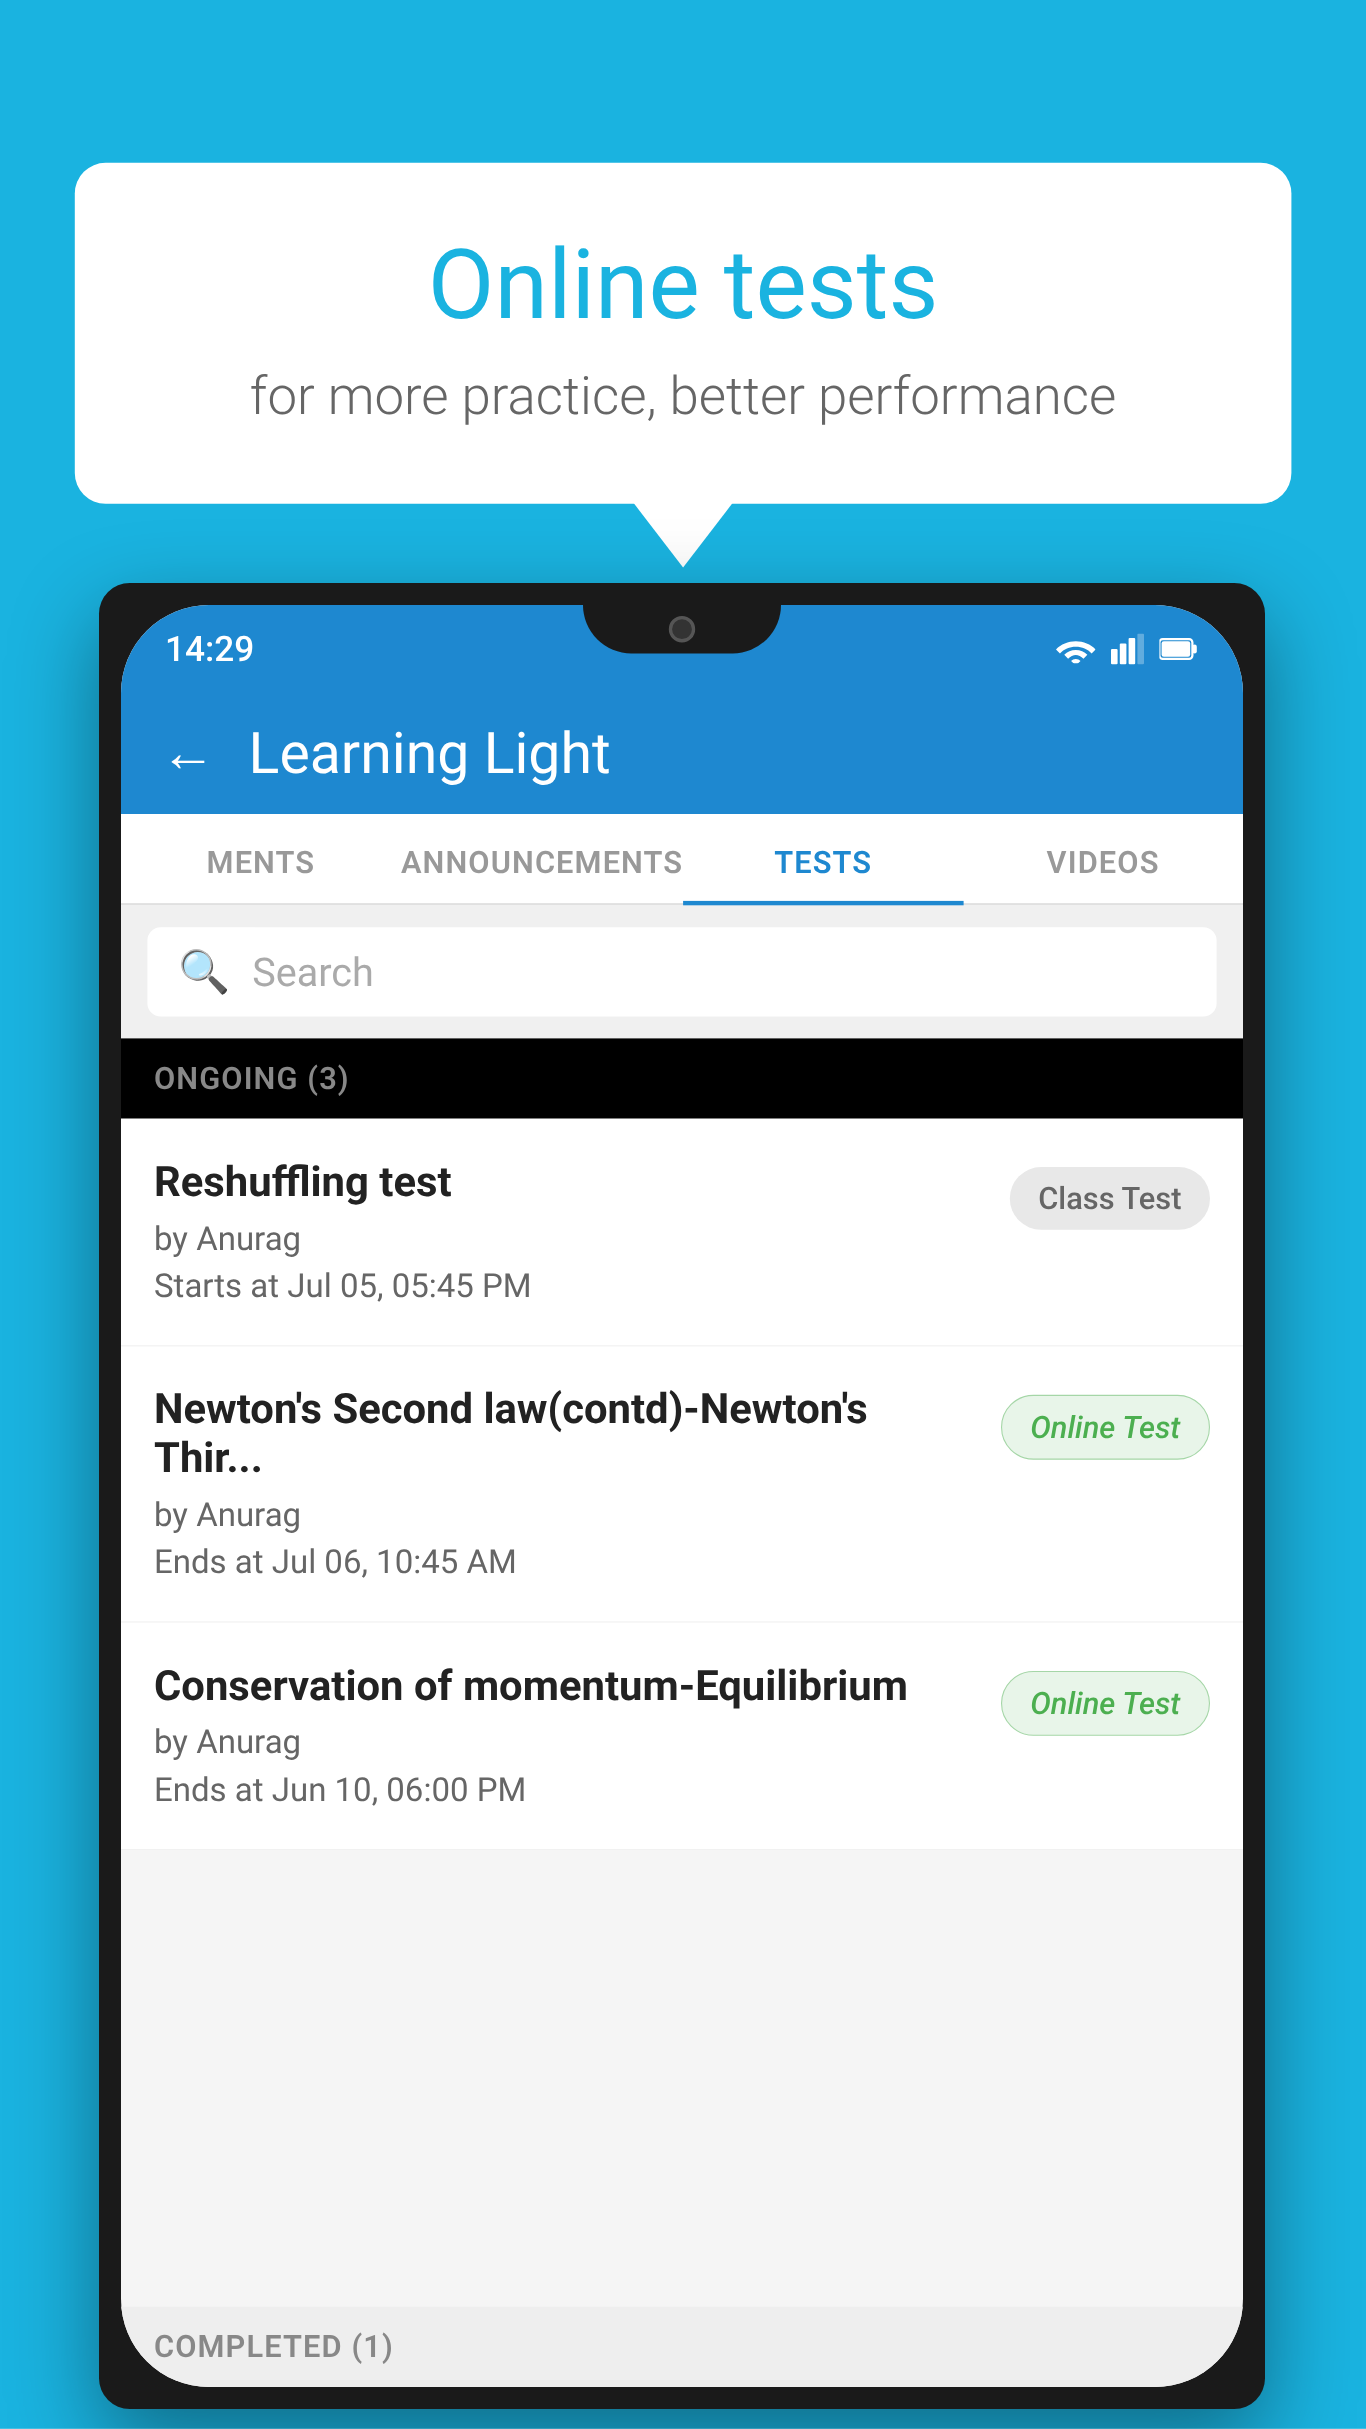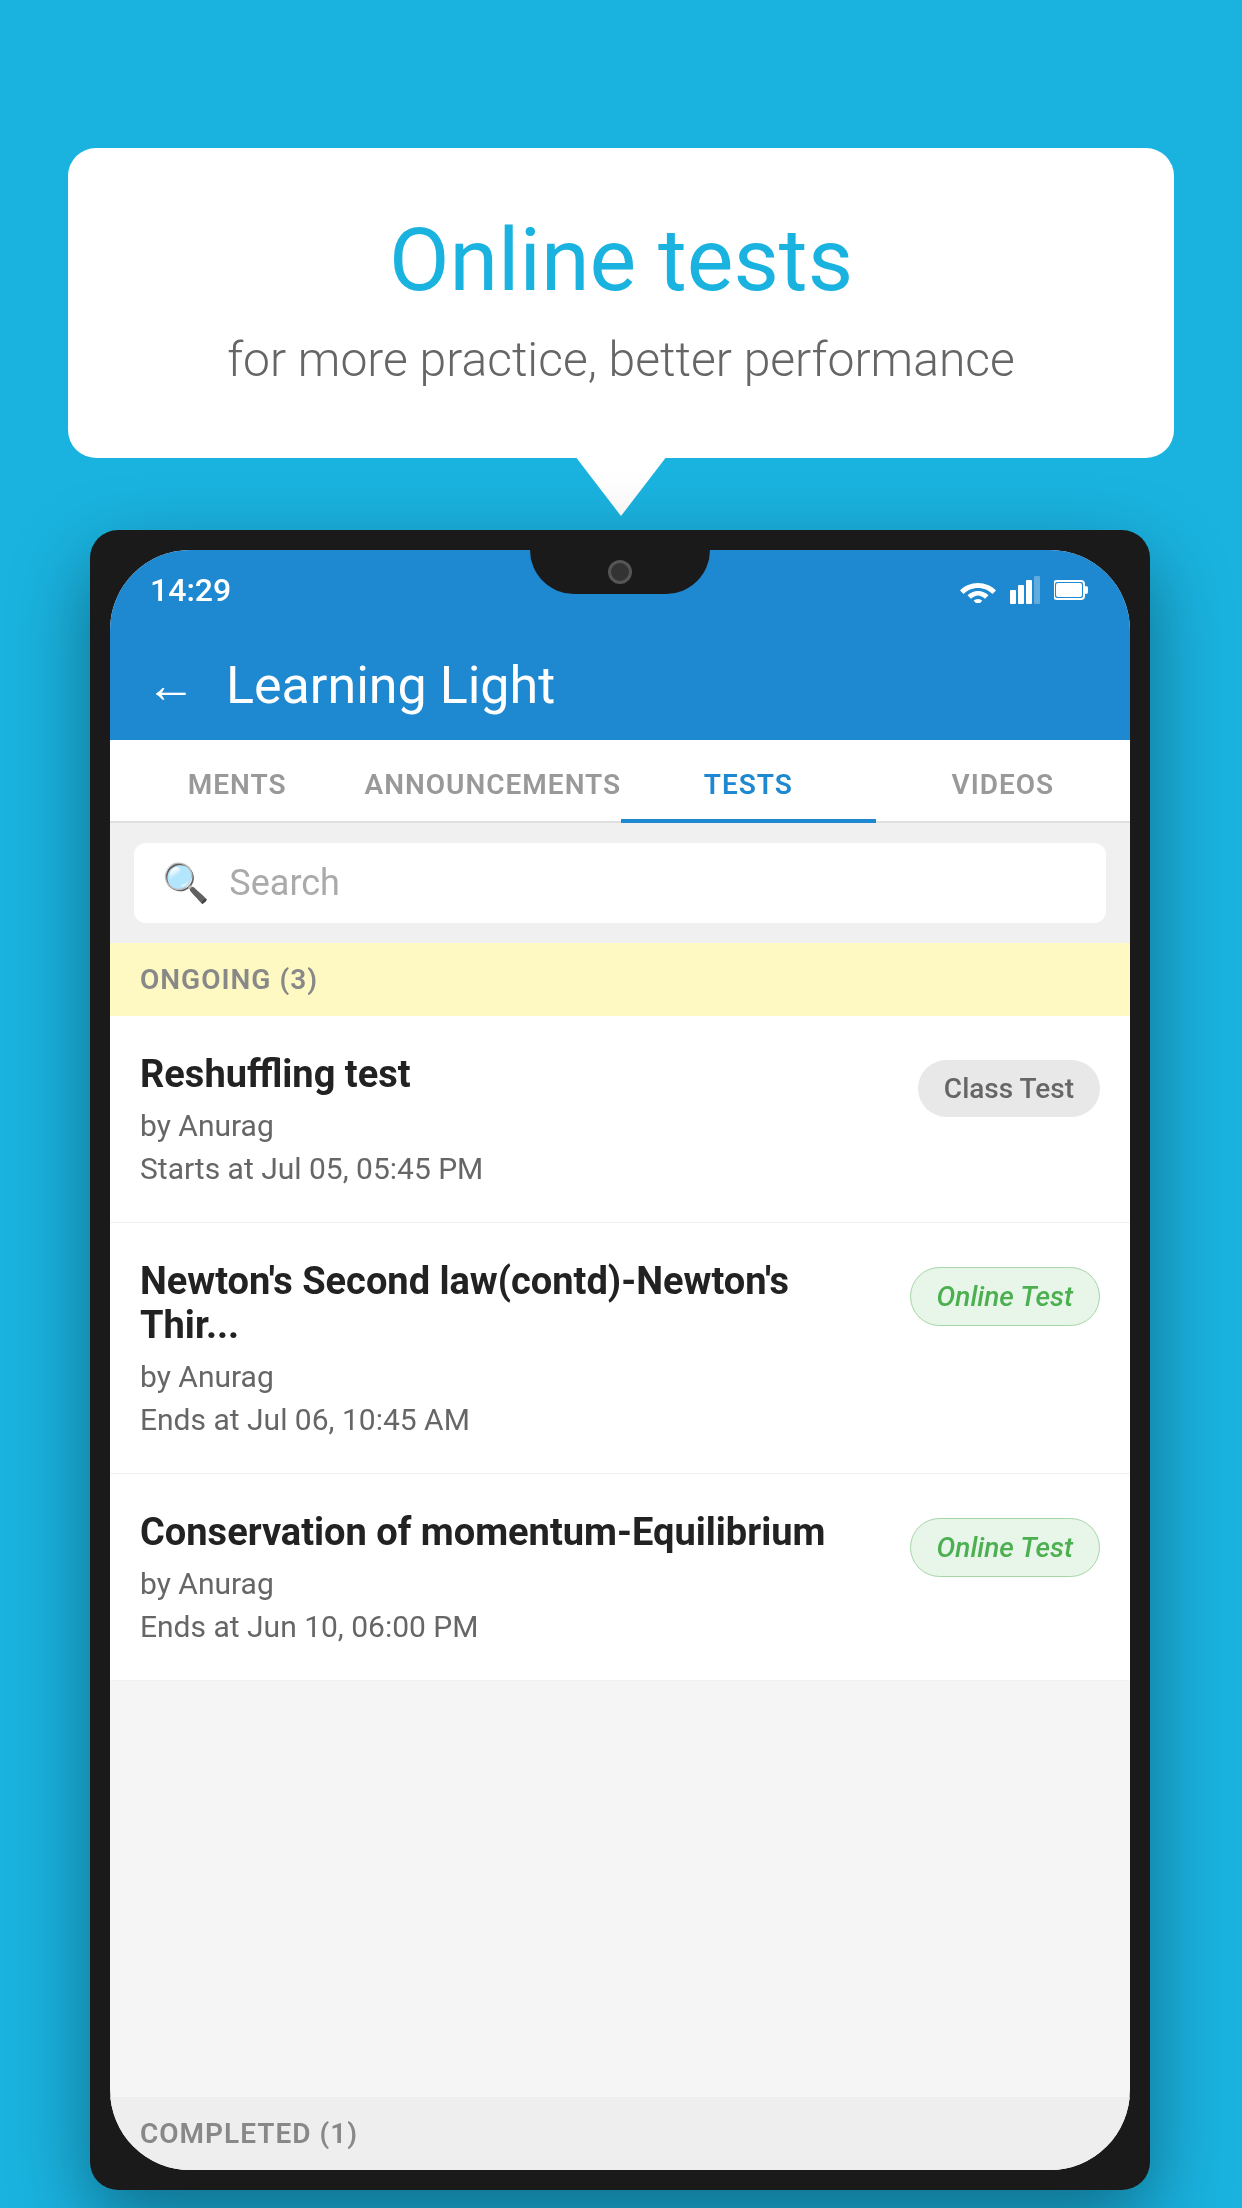--- a/index.html
+++ b/index.html
@@ -184,21 +184,21 @@
       color: #aaa;
       font-size: 38px;
     }
     .search-text {
       font-size: 36px;
       color: #aaa;
     }
 
     
     .section-header {
-      background: #fef9c3;
+      background: #000000;
       padding: 20px 30px;
       font-size: 28px;
       font-weight: 600;
       color: #888;
       letter-spacing: 1px;
     }
 
     
     .test-list {
       background: white;

